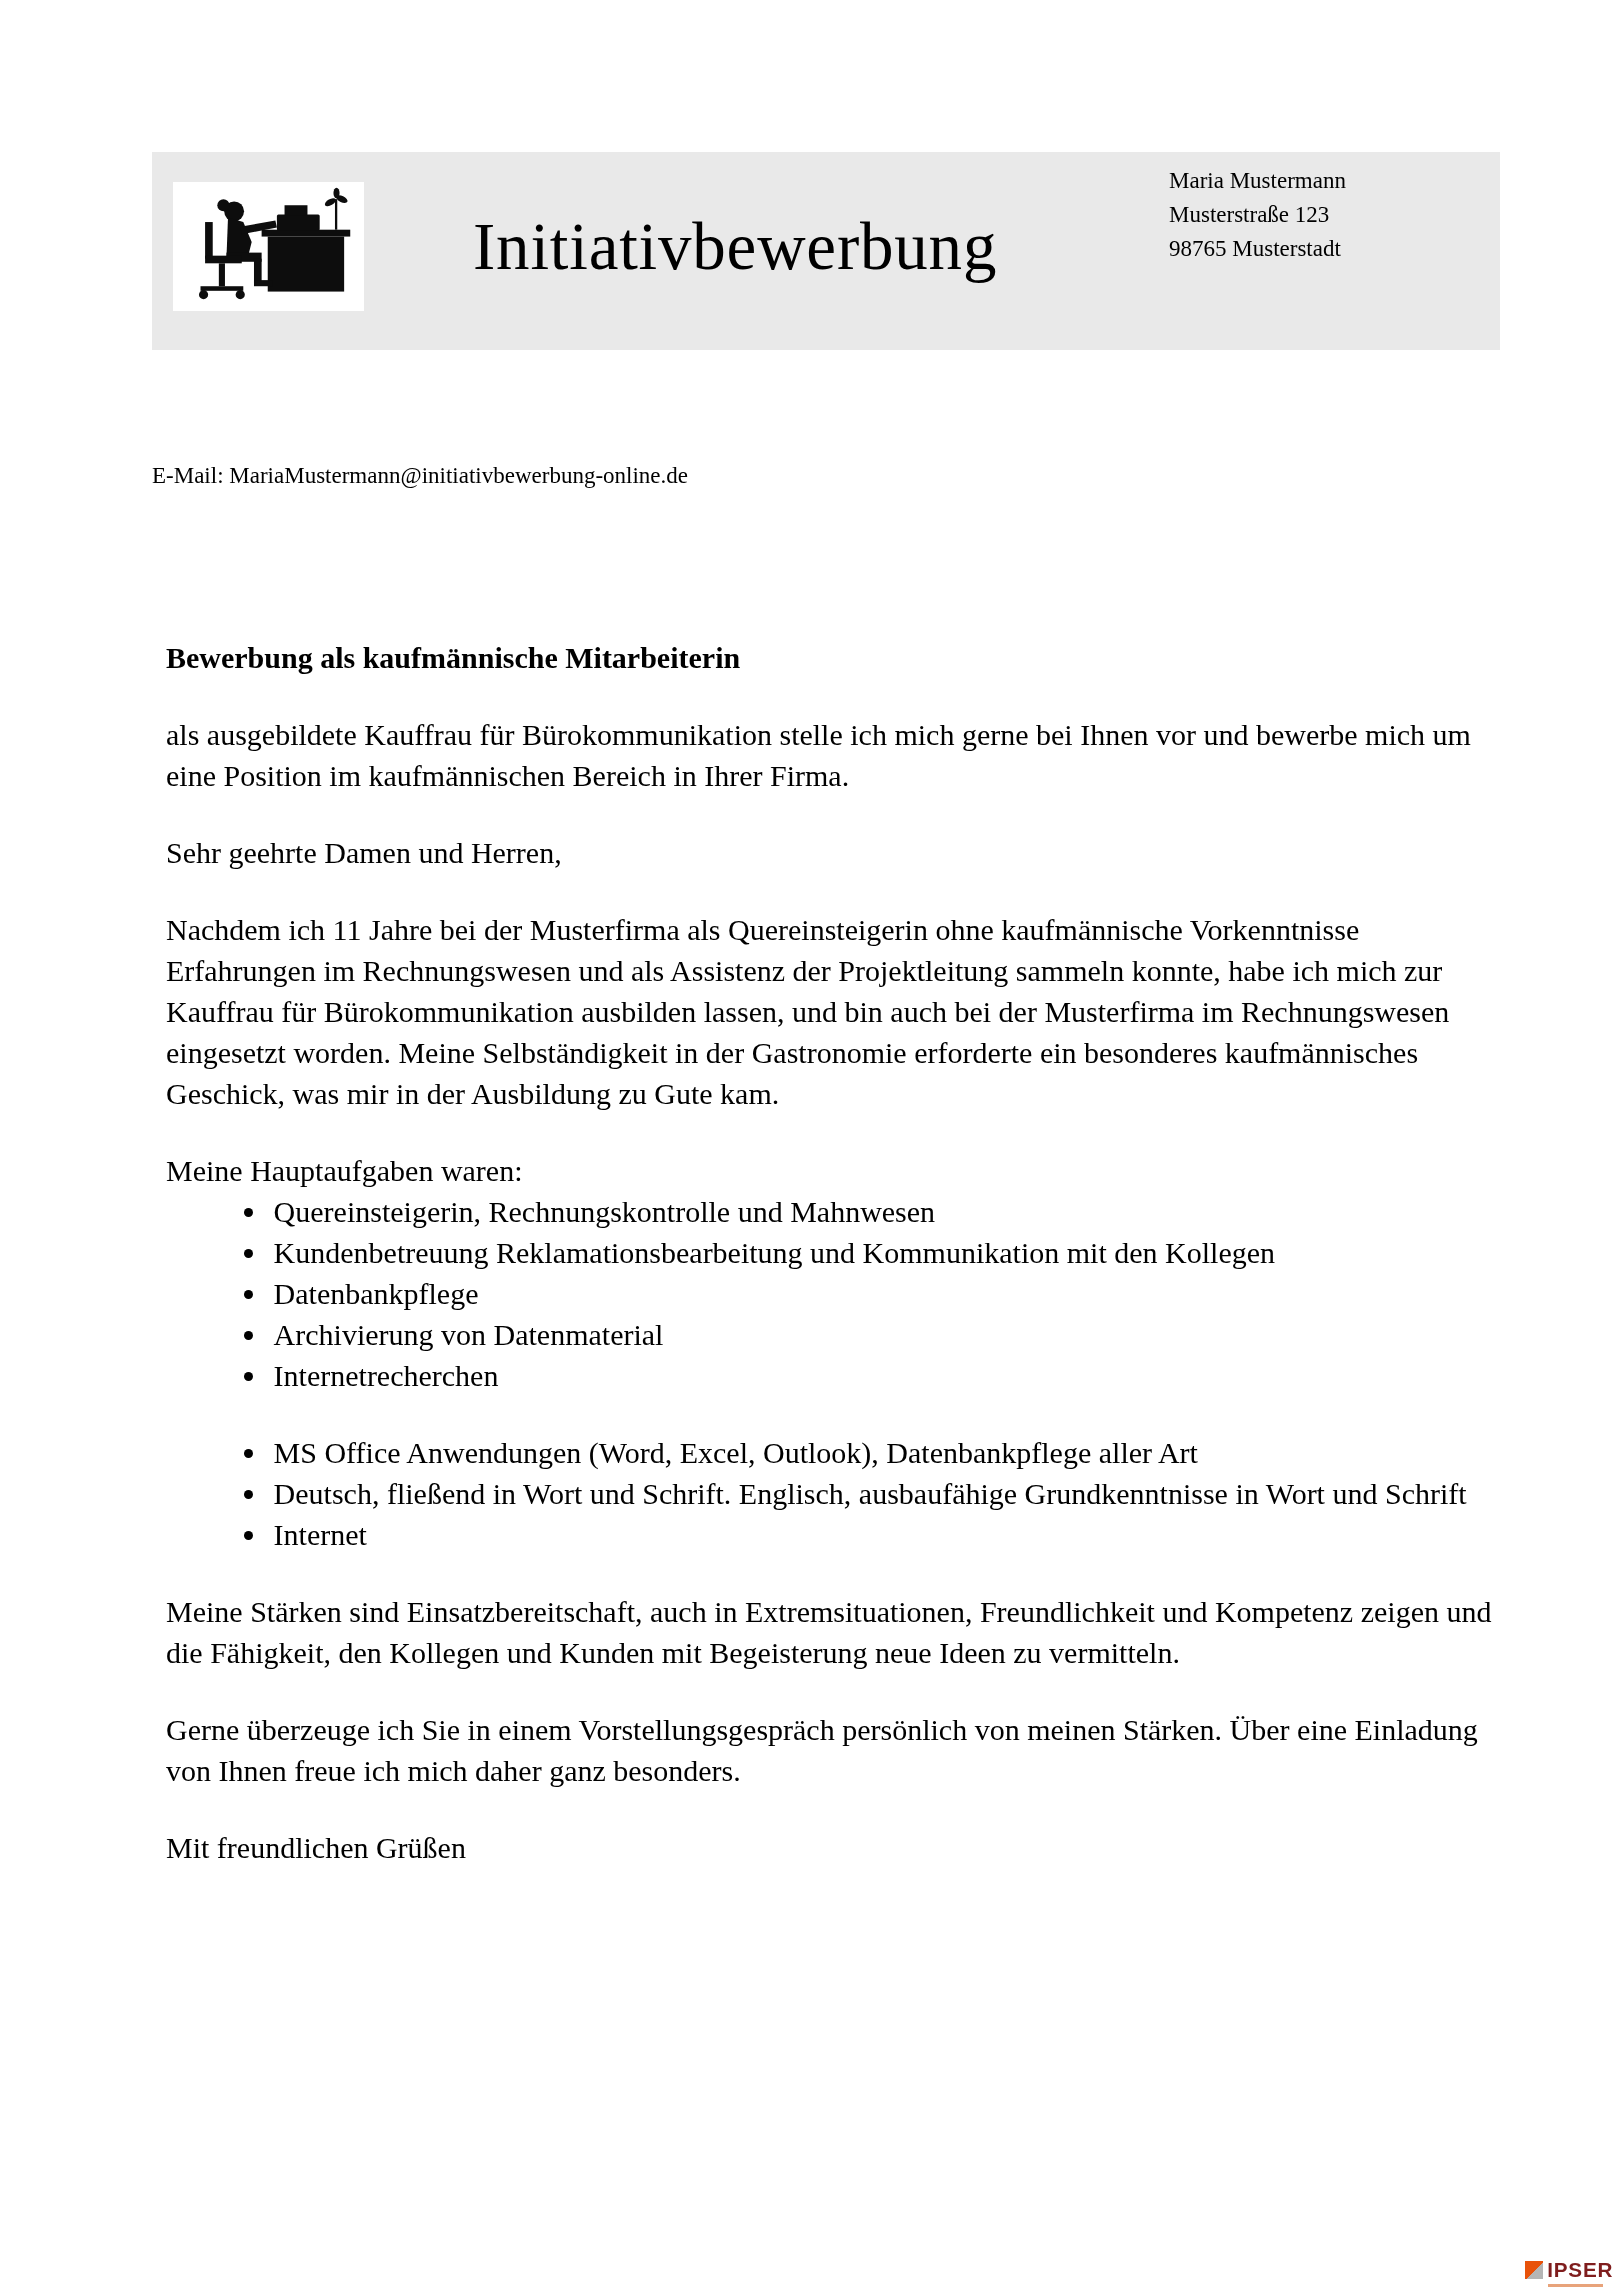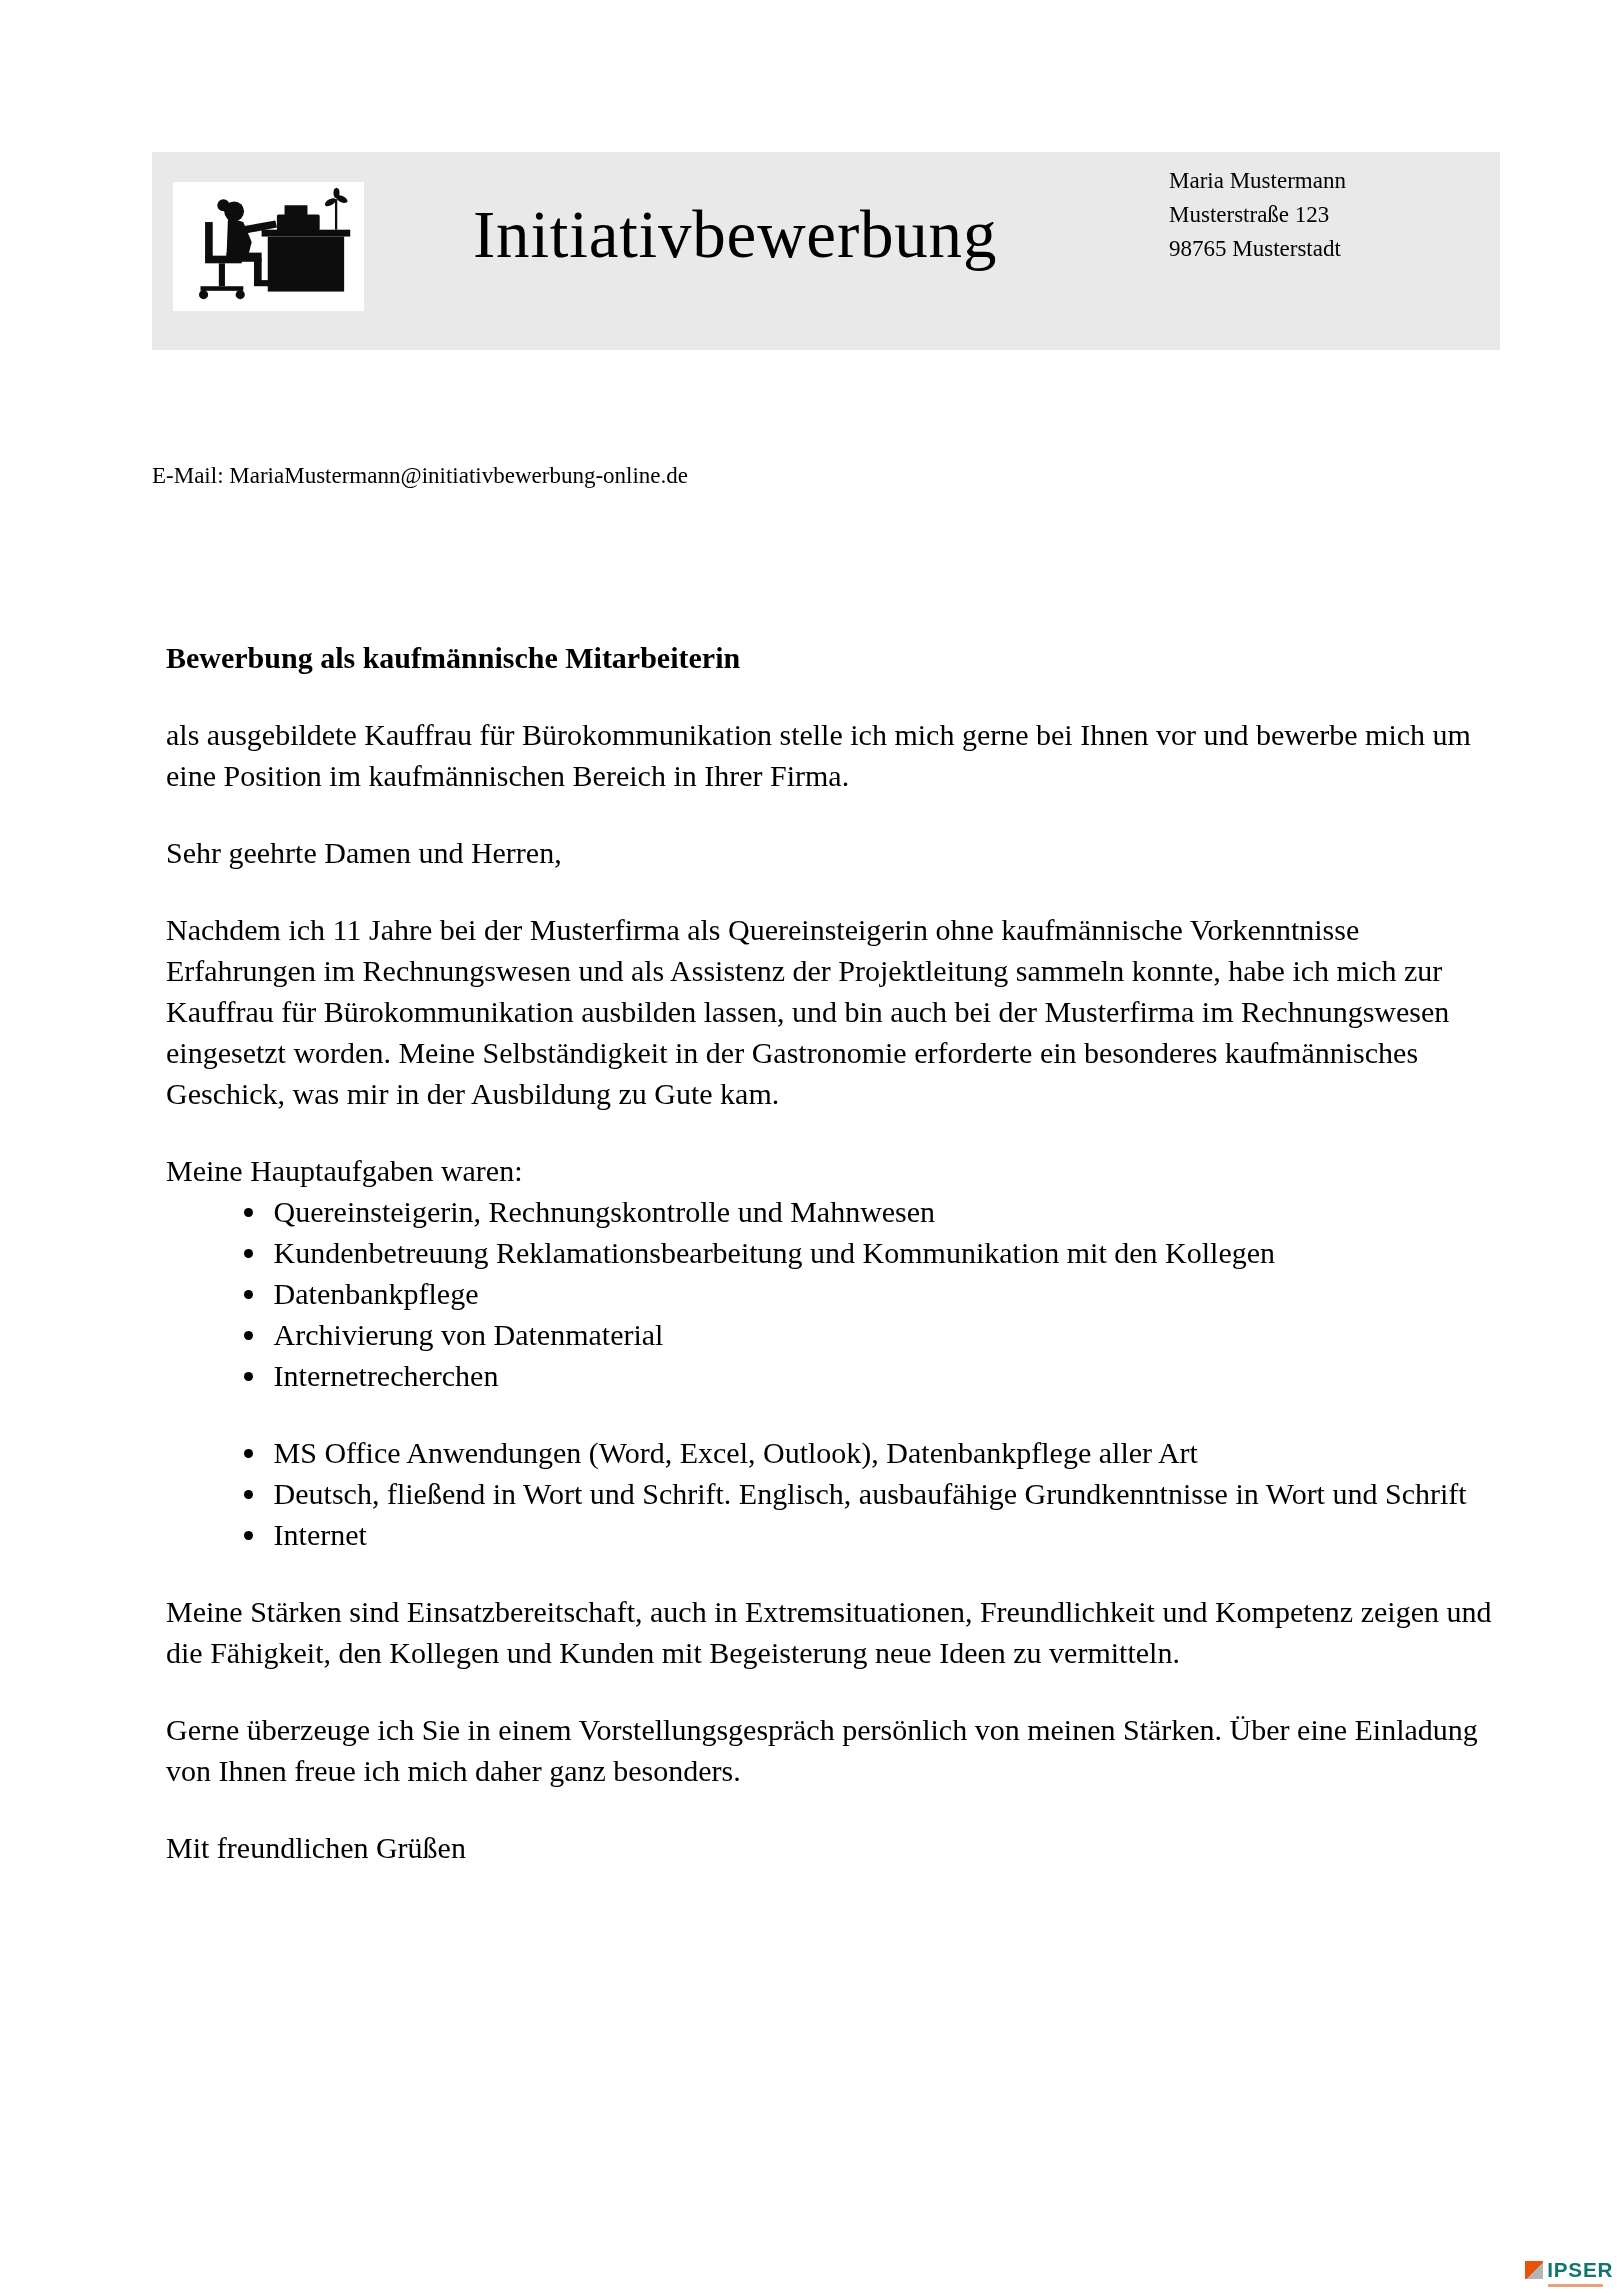--- a/index.html
+++ b/index.html
@@ -22,21 +22,21 @@
   }
   .logo-frame {
     position: absolute;
     left: 20.7px; top: 30px;
     width: 191px; height: 129px;
     background: #ffffff;
   }
   .logo-frame svg { width: 100%; height: 100%; display: block; }
   .header-title {
     position: absolute;
-    left: 321px; top: 44px;
+    left: 321px; top: 56px;
     font-size: 67px;
     letter-spacing: 0.8px;
     white-space: nowrap;
   }
   .header-address {
     position: absolute;
     left: 1017px; top: 12.2px;
     font-size: 23px;
     line-height: 34px;
   }
@@ -74,21 +74,21 @@
     font-family: "Liberation Sans", sans-serif;
   }
   .watermark-row { display: flex; align-items: center; gap: 3.8px; }
   .watermark-mark {
     width: 18.4px; height: 18.4px;
     background: linear-gradient(135deg, #e8520a 0%, #e8520a 55%, #b5b5b5 55%, #b5b5b5 100%);
   }
   .watermark-text {
     font-size: 20.7px;
     font-weight: bold;
-    color: #0f766e;
+    color: #7f1d1d;
     letter-spacing: 0.8px;
   }
   .watermark-tagline-bar {
     margin-top: 2.3px;
     margin-left: 23px;
     width: 55px; height: 3.1px;
     background: #e8a37a;
   }
 </style>
 </head>

